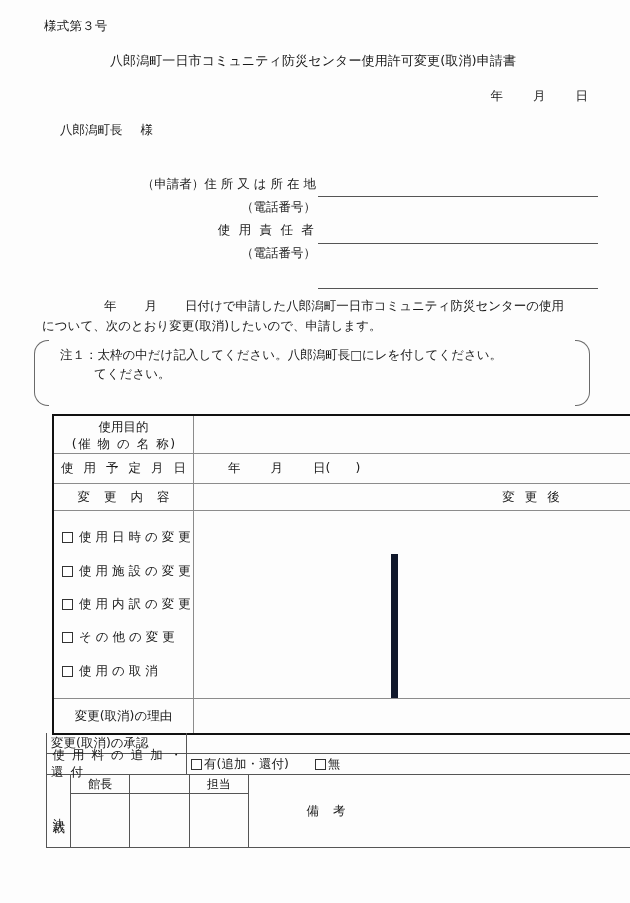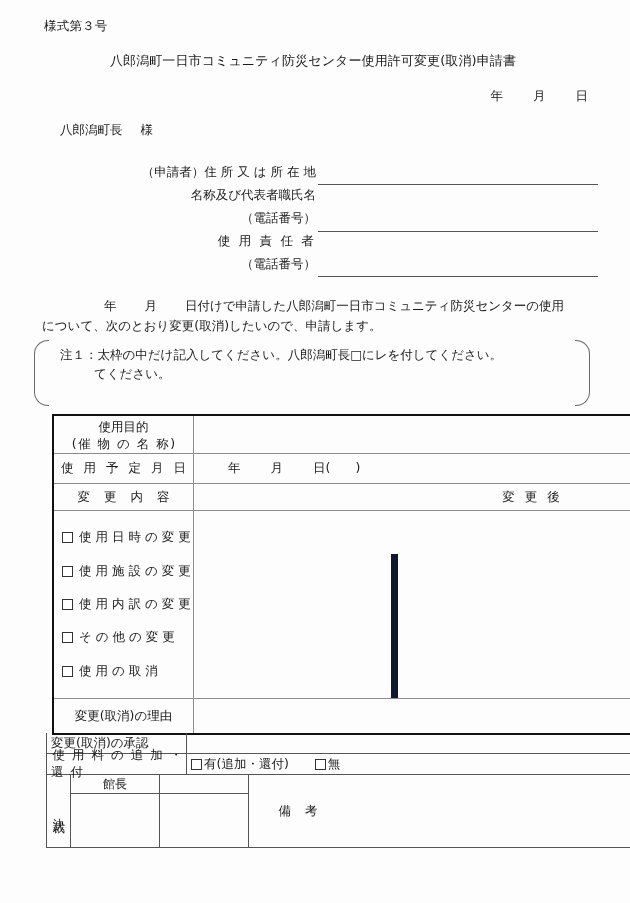--- a/index.html
+++ b/index.html
@@ -58,21 +58,21 @@
     top: 122px;
     font-size: 12.5px;
     white-space: nowrap;
   }
   .addressee .sama { margin-left: 18px; }
 
   
   .applicant {
     position: absolute;
     left: 110px;
-    top: 164px;
+    top: 176px;
     width: 490px;
   }
   .app-row {
     position: relative;
     height: 23px;
   }
   .app-label {
     position: absolute;
     right: 284px;
     top: 0;
@@ -317,21 +317,21 @@
   }
   .dec-col-body { flex: 1 1 auto; }
   .dec-remarks {
     flex: 1 1 auto;
     display: flex;
     align-items: center;
     padding-left: 28px;
     font-size: 12.5px;
     box-sizing: border-box;
   }
-  .dec-remarks .spread-sm { letter-spacing: 5px; }
+  .dec-remarks .spread-sm { letter-spacing: 5px; margin-left: 28px; }
 </style>
 </head>
 <body>
 
 <div class="page">
 
   <div class="form-no">様式第３号</div>
 
   <div class="doc-title">八郎潟町一日市コミュニティ防災センター使用許可変更(取消)申請書</div>
 
@@ -339,23 +339,20 @@
     <span class="y">年</span><span class="m">月</span><span class="d">日</span>
   </div>
 
   <div class="addressee">
     <span>八郎潟町長</span><span class="sama">様</span>
   </div>
 
   <div class="applicant">
     <div class="app-row">
       <div class="app-label">（申請者）住 所 又 は 所 在 地</div>
-    </div>
-    <div class="app-row">
-      <div class="app-label">名称及び代表者職氏名</div>
     </div>
     <div class="app-row">
       <div class="app-label">（電話番号）</div>
     </div>
     <div class="app-row">
       <div class="app-label spread">使 用 責 任 者</div>
     </div>
     <div class="app-row">
       <div class="app-label">（電話番号）</div>
     </div>
@@ -463,20 +460,24 @@
       </div>
       <div class="dec-cols">
         <div class="dec-col">
           <div class="dec-col-head">館長</div>
           <div class="dec-col-body"></div>
         </div>
         <div class="dec-col">
           <div class="dec-col-head"></div>
           <div class="dec-col-body"></div>
         </div>
+        <div class="dec-col">
+          <div class="dec-col-head">担当</div>
+          <div class="dec-col-body"></div>
+        </div>
       </div>
       <div class="dec-remarks">
         <span class="spread-sm">備 考</span>
       </div>
     </div>
 
   </div>
 
 </div>
 

